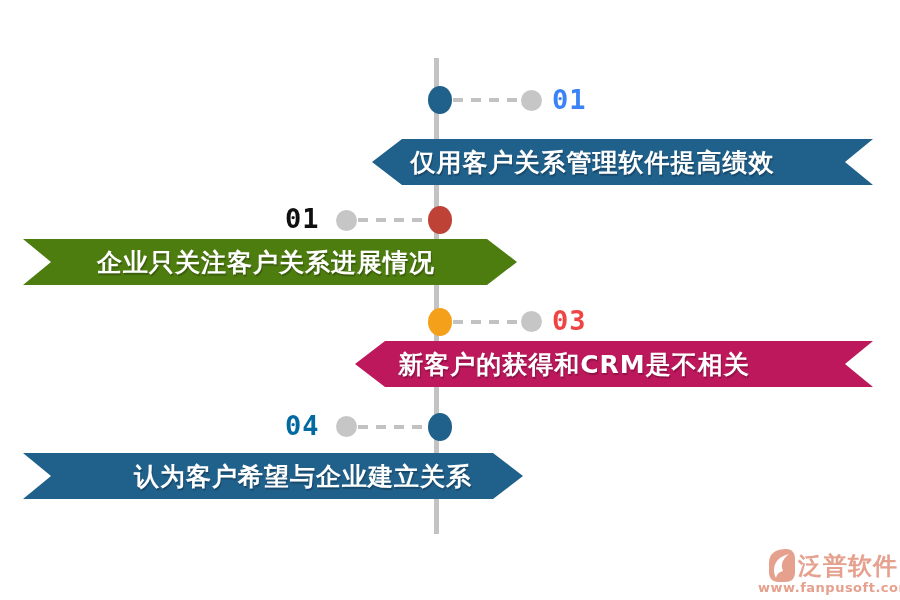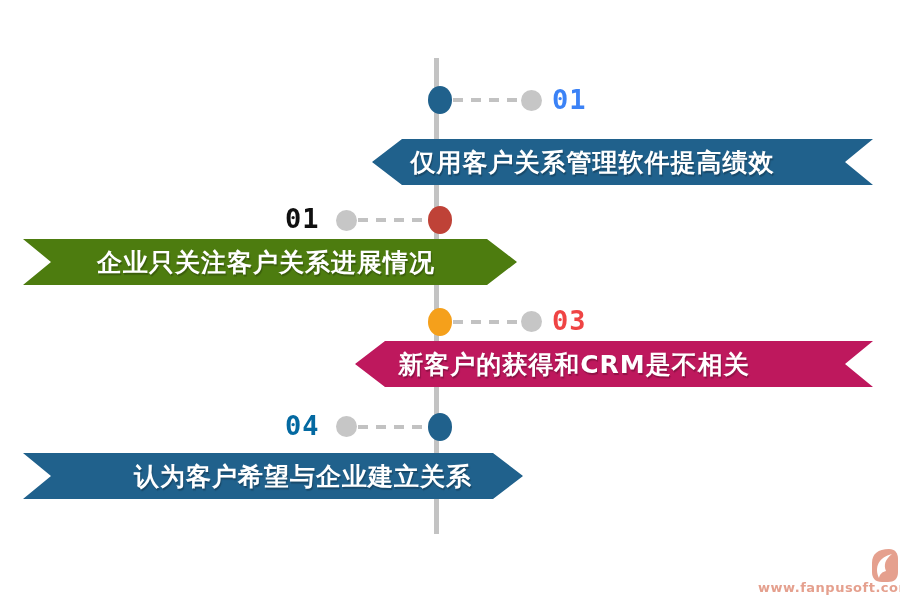--- a/index.html
+++ b/index.html
@@ -169,17 +169,18 @@
   </div>
 
   <div class="watermark" style="--brand-color: #e5a08e;">
     <div class="brand-row">
       <span style="display:inline-flex;">
         <svg width="26" height="33" viewBox="0 0 26 33" aria-hidden="true">
           <path d="M17 0 C 23 0 26 4 26 10 L 26 23 C 26 30 22 33 16 33 L 10 33 C 3 33 0 29 0 23 L 0 14 C 0 5 6 0 17 0 Z" fill="#e5a08e"></path>
           <path d="M7 29 C 2 18 7 8 20 5 C 13 10.5 11.5 16 14 22 C 10 23 8 25 7 29 Z" fill="#ffffff"></path>
         </svg>
       </span>
+      <span class="brand-name">泛普软件</span>
     </div>
     <div class="brand-url">www.fanpusoft.com</div>
   </div>
 
 </div>
 
 </body></html>

